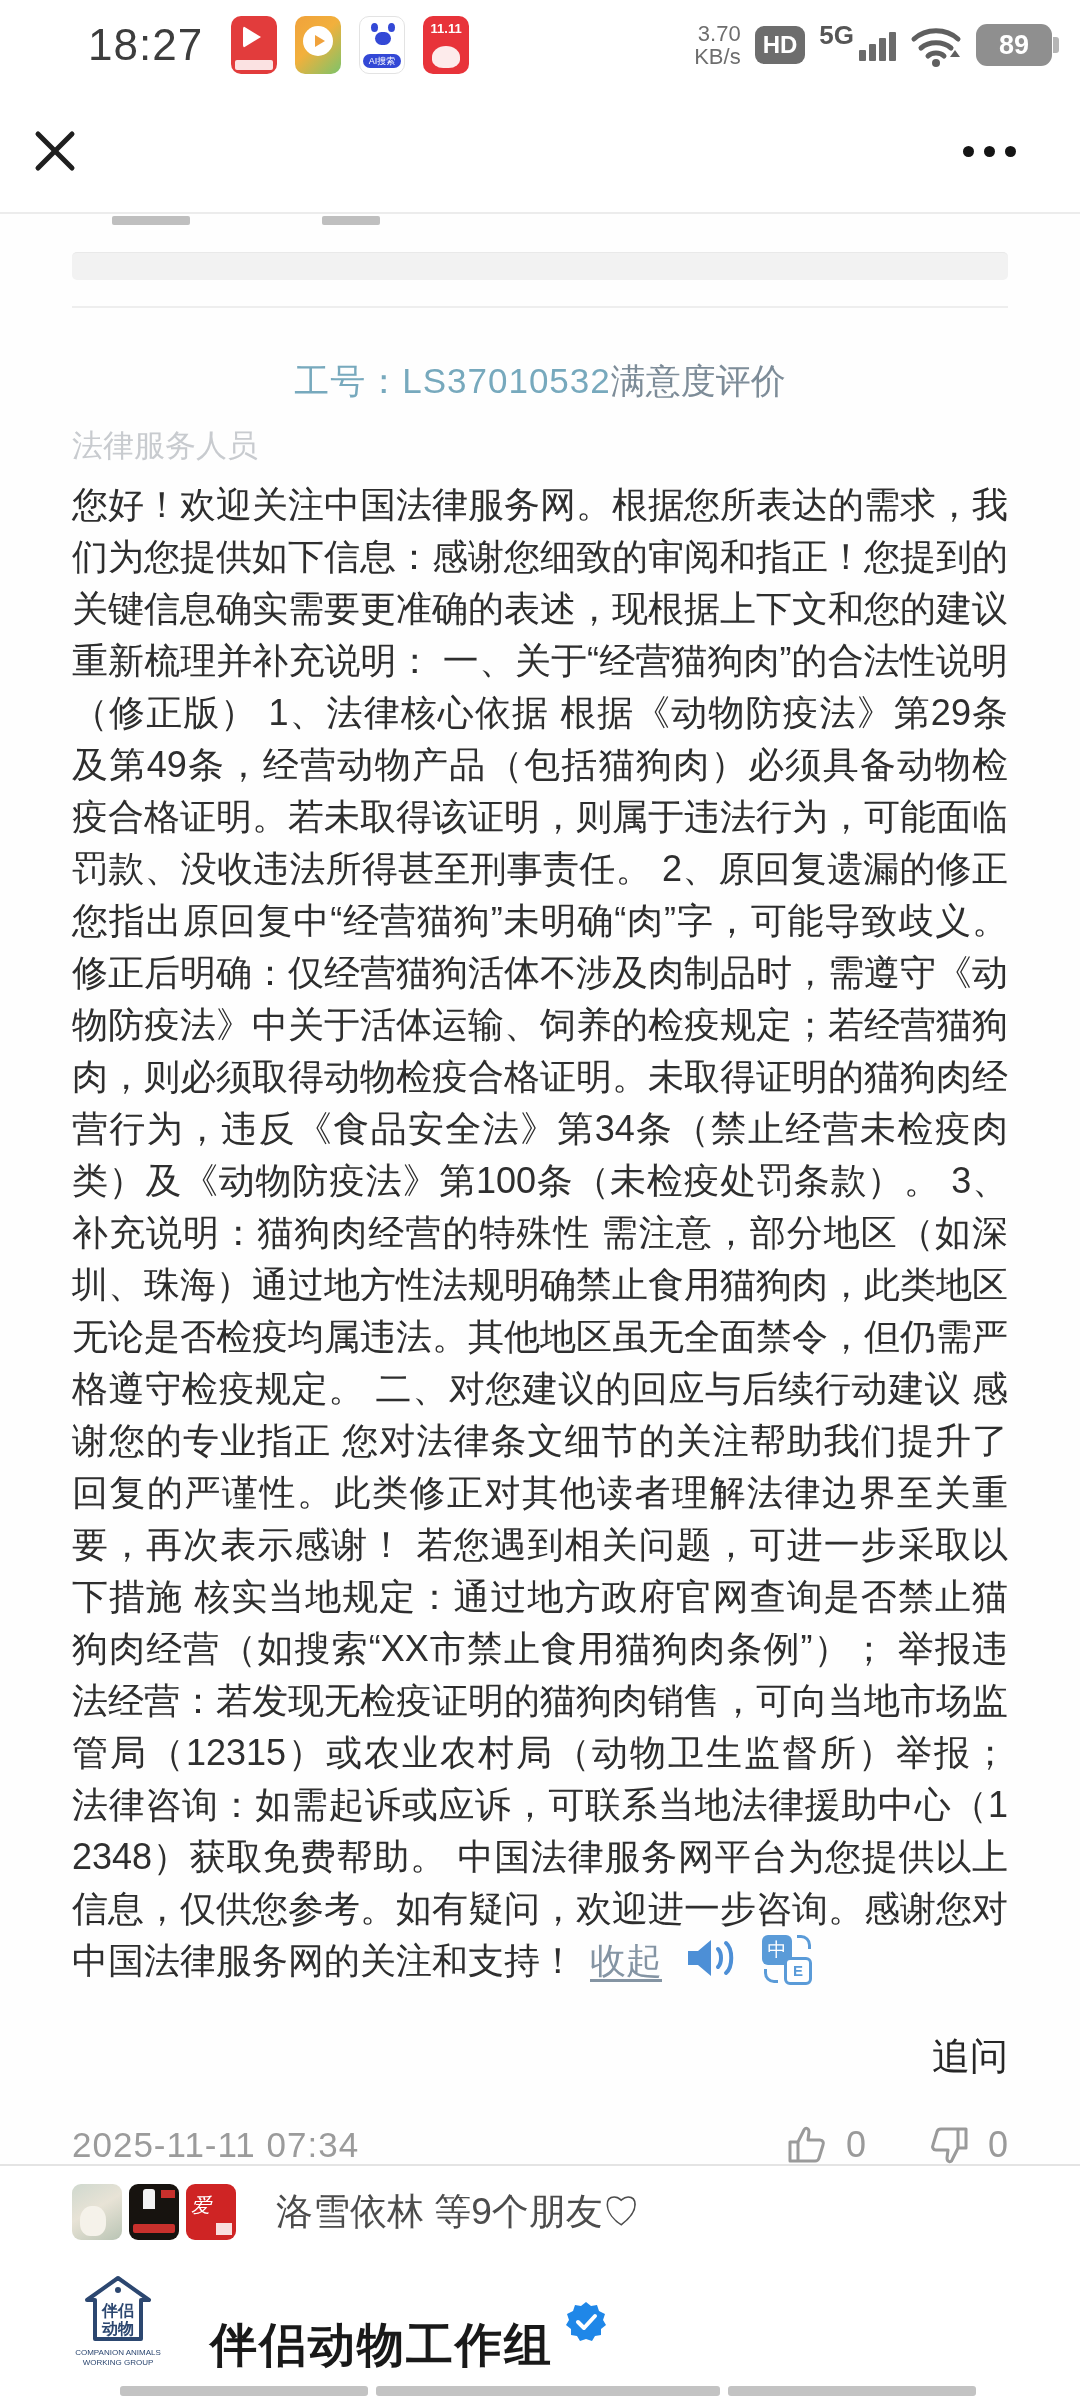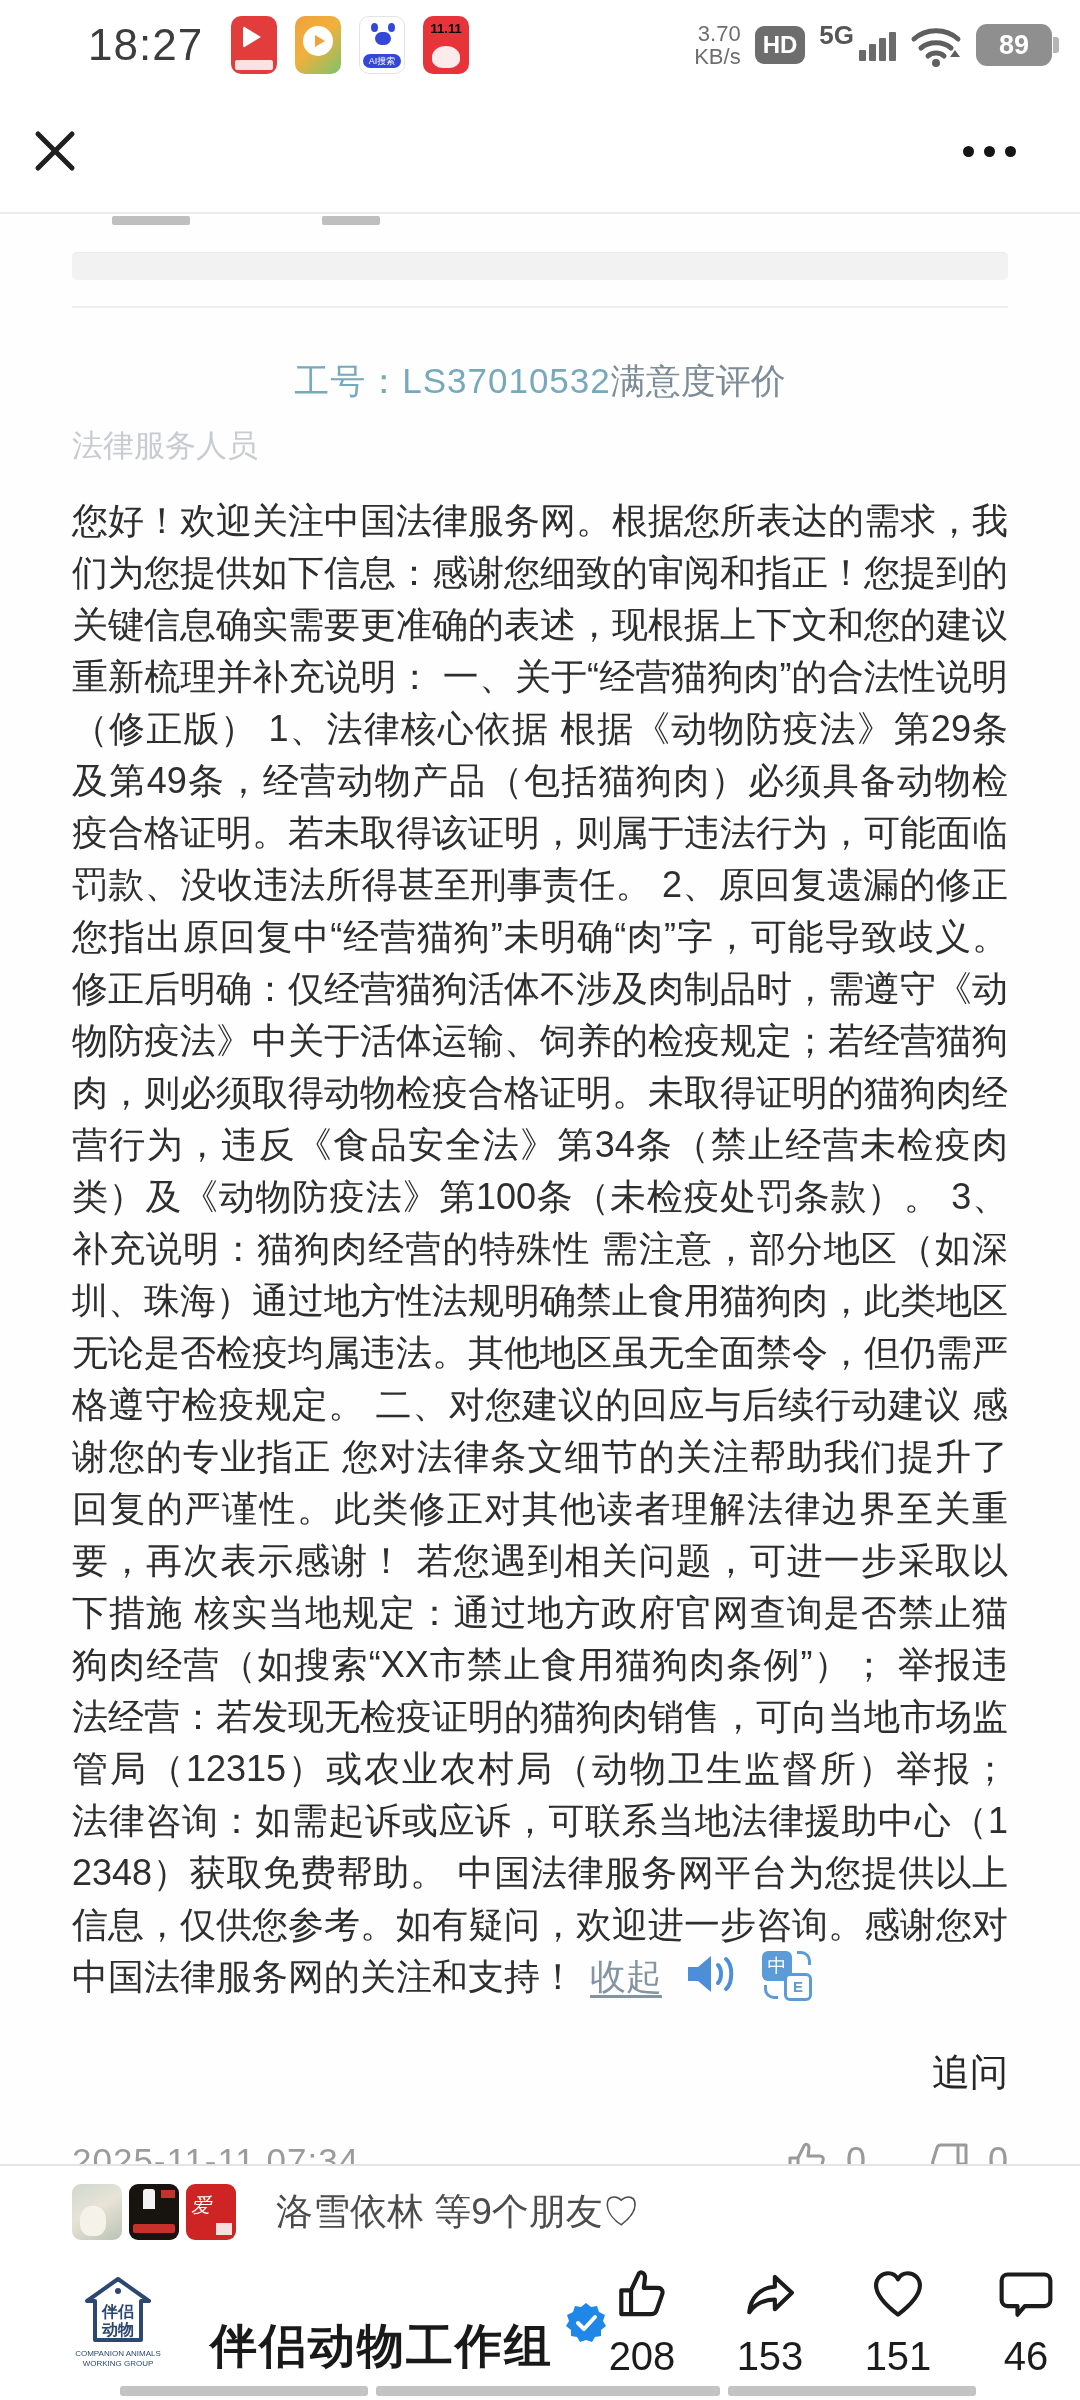--- a/index.html
+++ b/index.html
@@ -18,21 +18,21 @@
   .app-ico.orange .circ { position:absolute; left:8px; top:10px; width:30px; height:30px; background:#fff; border-radius:50%; }
   .app-ico.orange .tri { position:absolute; left:20px; top:19px; width:0; height:0; border-left:10px solid #f0a23c; border-top:6px solid transparent; border-bottom:6px solid transparent; }
   .app-ico.baidu { background:#fff; border:1px solid #e3e3e3; }
   .paw { position:absolute; top:6px; left:11px; width:24px; height:22px; }
   .paw i { position:absolute; background:#3348d6; border-radius:50%; }
   .paw .p1 { width:7px; height:9px; left:0; top:0; }
   .paw .p2 { width:7px; height:9px; right:0; top:0; }
   .paw .p3 { width:16px; height:13px; left:4px; top:9px; border-radius:8px; }
   .du-pill { position:absolute; bottom:5px; left:3px; right:3px; height:14px; background:#3348d6; border-radius:7px; color:#fff; font-size:9px; line-height:14px; text-align:center; }
   .app-ico.sale { background:#e8333a; }
-  .app-ico.sale .s-label { position:absolute; top:5px; left:0; right:0; text-align:center; color:#000000; font-size:13px; font-weight:bold; }
+  .app-ico.sale .s-label { position:absolute; top:5px; left:0; right:0; text-align:center; color:#ffffff; font-size:13px; font-weight:bold; }
   .app-ico.sale .blob { position:absolute; bottom:6px; left:9px; width:28px; height:22px; background:#fff; border-radius:50% 50% 40% 40%; opacity:.9; }
   .sb-right { margin-left:auto; display:flex; align-items:center; gap:14px; }
   .netspeed { text-align:right; color:#6e6e6e; font-size:22px; line-height:23px; }
   .hd-badge { background:#6d6d6d; color:#fff; font-size:24px; font-weight:bold; border-radius:9px; padding:5px 8px; }
   .sig-wrap { display:flex; align-items:flex-end; gap:3px; }
   .sig-5g { font-size:26px; color:#565656; font-weight:bold; margin-right:2px; transform:translateY(-10px); }
   .bar { width:7px; background:#6b6b6b; border-radius:1px; }
   .battery { position:relative; width:76px; height:42px; background:#8f8f8f; border-radius:11px; color:#fff; font-size:27px; font-weight:bold; display:flex; align-items:center; justify-content:center; }
   .battery::after { content:""; position:absolute; right:-7px; top:13px; width:6px; height:16px; background:#b5b5b5; border-radius:0 3px 3px 0; }
 
@@ -48,21 +48,21 @@
   .frag.f1 { left:112px; width:78px; }
   .frag.f2 { left:322px; width:58px; }
   .gray-bar { margin:38px 72px 0; height:28px; background:#f2f2f2; border-radius:5px; border-top:1px solid #e9e9e9; }
   .reply-count { margin:32px 72px 0; font-size:33px; color:#161616; }
   .hr1 { margin:26px 72px 0; height:2px; background:#eeeeee; }
   .staff-row { margin:50px 72px 0; display:flex; justify-content:center; align-items:center; }
   .staff-id { font-size:35px; color:#77a9bd; letter-spacing:1px; }
   .satisfaction { font-size:35px; color:#7d8c98; }
   .staff-role { margin:20px 72px 0; font-size:31px; color:#c8cbcf; }
 
-  .reply-body { margin:28px 72px 0; font-size:36px; line-height:52px; color:#2e2e2e; text-align:justify; word-break:break-all; }
+  .reply-body { margin:12px 72px 0; font-size:36px; line-height:52px; color:#2e2e2e; text-align:justify; word-break:break-all; }
   .collapse-link { color:#8494a3; text-decoration:underline; text-underline-offset:6px; margin-left:14px; }
   .inline-ico { display:inline-block; vertical-align:-8px; margin-left:22px; }
   .trans-ico { position:relative; display:inline-block; width:52px; height:50px; vertical-align:-12px; margin-left:24px; }
   .trans-zh { position:absolute; left:0; top:0; width:30px; height:30px; background:#5a9bd8; border-radius:6px; color:#fff; font-size:19px; line-height:30px; text-align:center; }
   .trans-en { position:absolute; right:2px; bottom:0; width:28px; height:28px; background:#fff; border:3px solid #5a9bd8; border-radius:6px; color:#5a9bd8; font-size:15px; font-weight:bold; line-height:22px; text-align:center; }
   .trans-arc1 { position:absolute; right:3px; top:0; width:14px; height:14px; border-top:3px solid #5a9bd8; border-right:3px solid #5a9bd8; border-radius:0 10px 0 0; }
   .trans-arc2 { position:absolute; left:2px; bottom:2px; width:14px; height:14px; border-bottom:3px solid #5a9bd8; border-left:3px solid #5a9bd8; border-radius:0 0 0 10px; }
 
   .follow-up { margin:44px 72px 0; text-align:right; font-size:38px; color:#262626; }
   .meta-row { margin:40px 72px 0; display:flex; align-items:center; }
@@ -235,46 +235,20 @@
         <text x="39" y="58" font-size="16" font-weight="bold" fill="#2c4770" text-anchor="middle">动物</text>
       </svg>
       <div class="logo-sub">COMPANION ANIMALS WORKING GROUP</div>
     </div>
     <span class="org-name">伴侣动物工作组</span>
     <svg class="verified" width="42" height="42" viewBox="0 0 42 42">
       <path d="M21 1 L26 5 L32 4 L34 10 L40 13 L38 19 L41 24 L36 28 L36 34 L30 35 L27 40 L21 38 L15 40 L12 35 L6 34 L6 28 L1 24 L4 19 L2 13 L8 10 L10 4 L16 5 Z" fill="#1f87e8"></path>
       <path d="M13 21 L19 27 L30 15" fill="none" stroke="#fff" stroke-width="4" stroke-linecap="round" stroke-linejoin="round"></path>
     </svg>
 
-    <div class="actions">
-      <div class="action-col">
-        <svg width="56" height="56" viewBox="0 0 46 46">
-          <path d="M14 20 L20 7 C21 4 25.5 5 25.5 9.5 L24.5 18 L36 18 C39.5 18 40.5 21 39.5 23.5 L35 36.5 C34.3 38.6 33 39.5 30.8 39.5 L14 39.5 Z M14 20 L6 20 L6 39.5 L14 39.5" fill="none" stroke="#1c1c1c" stroke-width="3.4" stroke-linejoin="round"></path>
-        </svg>
-        <span class="action-count">208</span>
-      </div>
-      <div class="action-col">
-        <svg width="56" height="56" viewBox="0 0 46 46">
-          <path d="M27 9 L27 17 C14 18 7 27 6 38 C11 31 18 27.5 27 27.5 L27 35.5 L41 22 Z" fill="none" stroke="#1c1c1c" stroke-width="3.4" stroke-linejoin="round"></path>
-        </svg>
-        <span class="action-count">153</span>
-      </div>
-      <div class="action-col">
-        <svg width="56" height="56" viewBox="0 0 46 46">
-          <path d="M23 40 C10 30 5 23 5 16 C5 10 9.5 6 15 6 C18.5 6 21.5 8 23 11 C24.5 8 27.5 6 31 6 C36.5 6 41 10 41 16 C41 23 36 30 23 40 Z" fill="none" stroke="#1c1c1c" stroke-width="3.4" stroke-linejoin="round"></path>
-        </svg>
-        <span class="action-count">151</span>
-      </div>
-      <div class="action-col">
-        <svg width="56" height="56" viewBox="0 0 46 46">
-          <path d="M8 7 L38 7 C40.8 7 43 9.2 43 12 L43 28 C43 30.8 40.8 33 38 33 L22 33 L16 40 L16 33 L8 33 C5.2 33 3 30.8 3 28 L3 12 C3 9.2 5.2 7 8 7 Z" fill="none" stroke="#1c1c1c" stroke-width="3.4" stroke-linejoin="round"></path>
-        </svg>
-        <span class="action-count">46</span>
-      </div>
-    </div>
   </div>
 
   <div class="bottom-bars">
     <i class="bseg" style="width:248px"></i>
       <i class="bseg" style="width:344px"></i>
       <i class="bseg" style="width:248px"></i>
   </div>
 </div>
 
 </body></html>

